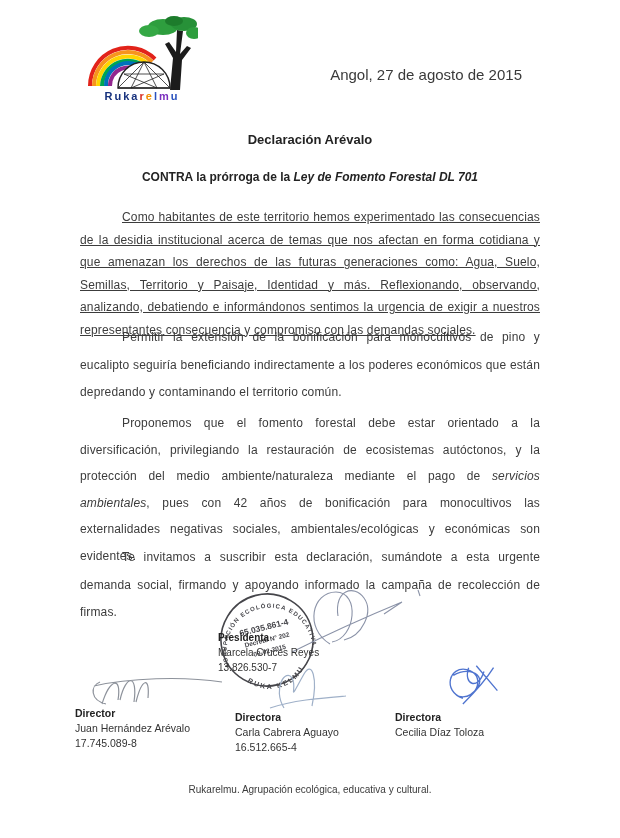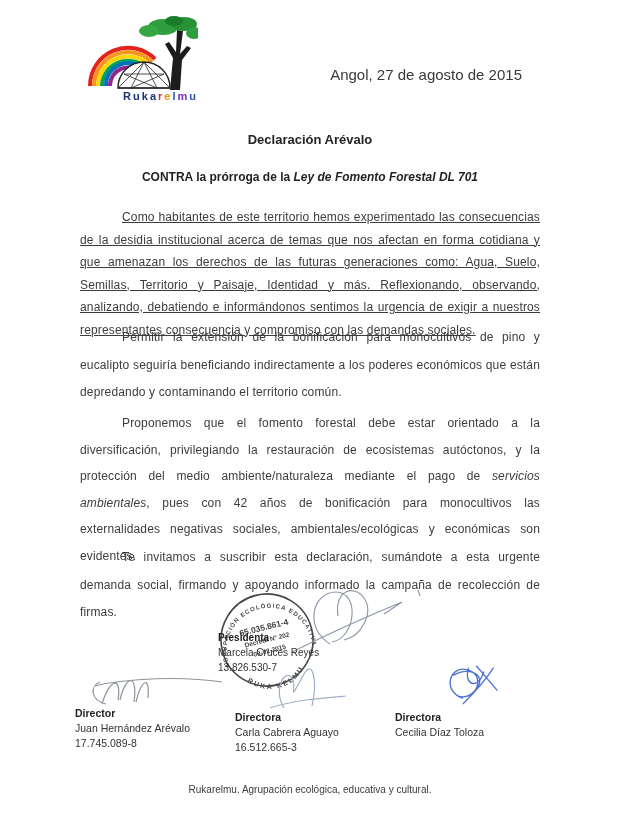--- a/index.html
+++ b/index.html
@@ -4,21 +4,21 @@
 <style>
   html,body{margin:0;padding:0;background:#ffffff;}
   .page{
     position:relative;width:620px;height:838px;background:#ffffff;
     font-family:"Liberation Sans", sans-serif;color:#3c3c3c;overflow:hidden;
     outline:1px solid #ececec;
   }
   .abs{position:absolute;}
   
   .logo{left:86px;top:14px;width:112px;height:92px;}
-  .wordmark{position:absolute;left:0;top:76px;width:112px;text-align:right;
+  .wordmark{position:absolute;left:0;top:76px;width:112px;text-align:center;
     font-size:11px;font-weight:bold;letter-spacing:2px;}
   
   .date{top:66px;left:300px;width:222px;text-align:right;font-size:15px;color:#3a3a3a;}
   .title{top:132px;left:0;width:620px;text-align:center;font-size:13px;font-weight:bold;color:#232323;}
   .subtitle{top:170px;left:0;width:620px;text-align:center;font-size:12px;font-weight:bold;color:#232323;}
   .subtitle .em{font-style:italic;}
   
   .para{left:80px;width:460px;text-align:justify;font-size:12px;letter-spacing:.15px;color:#3c3c3c;}
   .p1{top:206px;line-height:22.5px;text-decoration:underline;}
   .p2{top:324px;line-height:27.5px;}
@@ -139,21 +139,21 @@
   </svg>
 
   <div class="abs sig-col col1">
     <div class="role">Director</div>
     <div>Juan Hernández Arévalo</div>
     <div>17.745.089-8</div>
   </div>
   <div class="abs sig-col col2">
     <div class="role">Directora</div>
     <div>Carla Cabrera Aguayo</div>
-    <div>16.512.665-3</div>
+    <div>16.512.665-4</div>
   </div>
   <div class="abs sig-col col3">
     <div class="role">Directora</div>
     <div>Cecilia Díaz Toloza</div>
   </div>
 
   <div class="abs footer">Rukarelmu. Agrupación ecológica, educativa y cultural.</div>
 
 </div>
 

